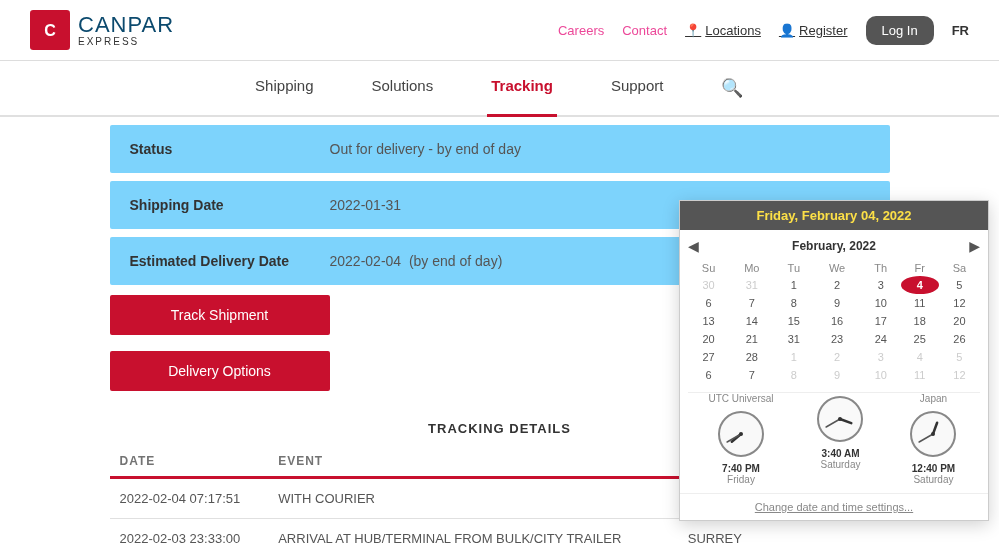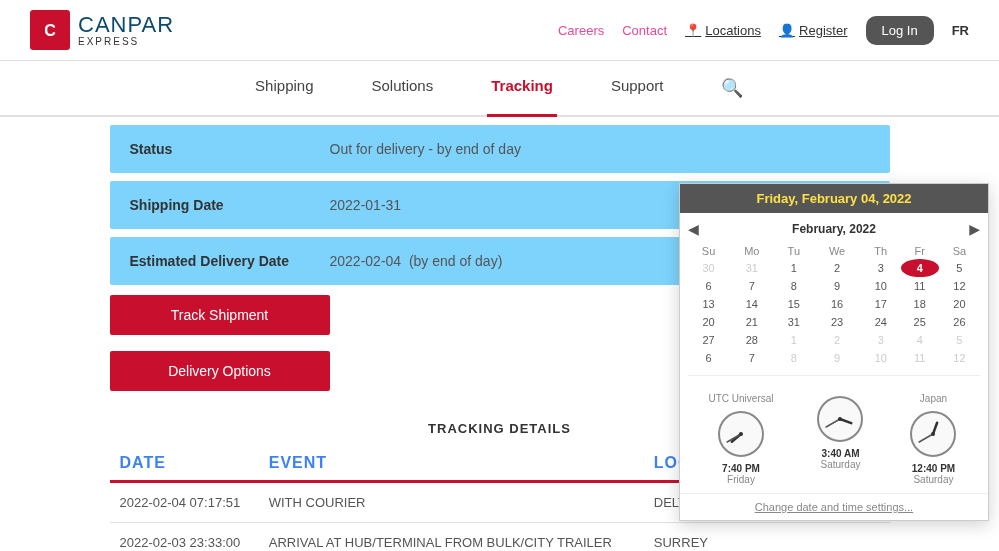--- a/index.html
+++ b/index.html
@@ -169,23 +169,23 @@
       border-collapse: collapse;
       font-size: 13px;
     }
     .tracking-table thead tr {
       border-bottom: 3px solid #c8102e;
     }
     .tracking-table thead th {
       text-align: left;
       padding: 8px 10px;
       font-weight: bold;
-      color: #3b82f6;
+      color: #737373;
       letter-spacing: 1px;
-      font-size: 16px;
+      font-size: 12px;
       text-transform: uppercase;
     }
     .tracking-table tbody tr {
       border-bottom: 1px solid #e0e0e0;
     }
     .tracking-table tbody td {
       padding: 12px 10px;
       color: #555;
       vertical-align: top;
     }
@@ -251,21 +251,21 @@
     .cal-grid td.today {
       background: #c8102e;
       color: #fff;
       border-radius: 50%;
       font-weight: bold;
     }
     .cal-clocks {
       display: flex;
       justify-content: space-around;
       margin-top: 8px;
-      padding-top: 17px;
+      padding-top: 0;
       border-top: 1px solid #eee;
     }
     .clock-item {
       text-align: center;
     }
     .clock-label {
       font-size: 10px;
       color: #888;
       margin-bottom: 4px;
     }

